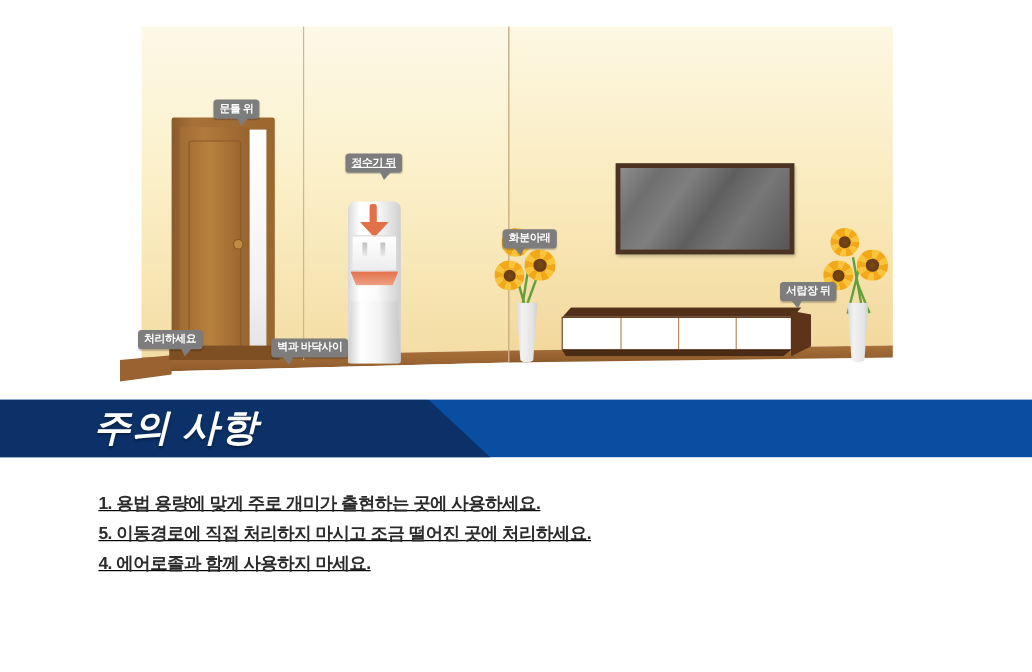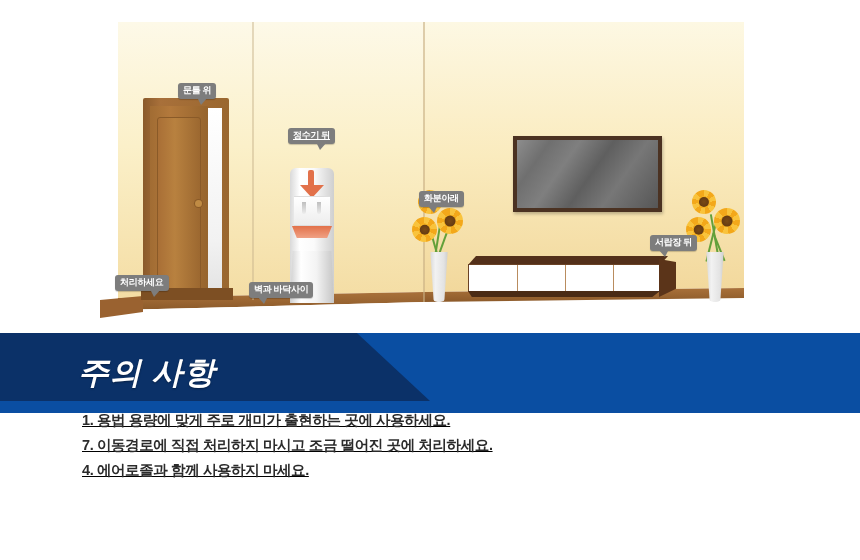--- a/index.html
+++ b/index.html
@@ -161,21 +161,21 @@
     border-top:8px solid #7d7d7d;
   }
   .tail-dl{
     bottom:-6px;left:8px;
     border-left:7px solid transparent;border-right:4px solid transparent;
     border-top:8px solid #7d7d7d;
   }
 
   
   .banner{
-    position:absolute;left:0;top:333px;width:860px;height:80px;
+    position:absolute;left:0;top:333px;width:860px;height:48px;
     background:#0a4ea2;
     overflow:hidden;
   }
   .banner-dark{
     position:absolute;left:0;top:0;width:430px;height:68px;
     background:#0b3168;
     clip-path:polygon(0 0,83% 0,100% 100%,0 100%);
   }
   .banner-title{
     position:absolute;left:78px;top:50%;transform:translateY(-50%);
@@ -332,31 +332,31 @@
     <div class="callout" style="left:603px;top:235px;margin-left:47px;">
       <span>서랍장 뒤</span>
       <span class="tail tail-dl"></span>
     </div>
 
     <div class="callout" style="left:115px;top:275px;">
       <span>처리하세요</span>
       <span class="tail tail-dr"></span>
     </div>
 
-    <div class="callout" style="left:226px;top:282px;margin-left:23px;">
+    <div class="callout" style="left:226px;top:282px;">
       <span>벽과 바닥사이</span>
       <span class="tail tail-dl"></span>
     </div>
 
   </div>
 
   <div class="banner">
     <div class="banner-dark"></div>
     <div class="banner-title">주의 사항</div>
   </div>
 
   <div class="notice">
     <div class="notice-line">1. 용법 용량에 맞게 주로 개미가 출현하는 곳에 사용하세요.</div>
-    <div class="notice-line">7. 이동경로에 직접 처리하지 마시고 조금 떨어진 곳에 처리하세요.</div>
+    <div class="notice-line">5. 이동경로에 직접 처리하지 마시고 조금 떨어진 곳에 처리하세요.</div>
     <div class="notice-line">4. 에어로졸과 함께 사용하지 마세요.</div>
   </div>
 
 </div>
 
 </body></html>

